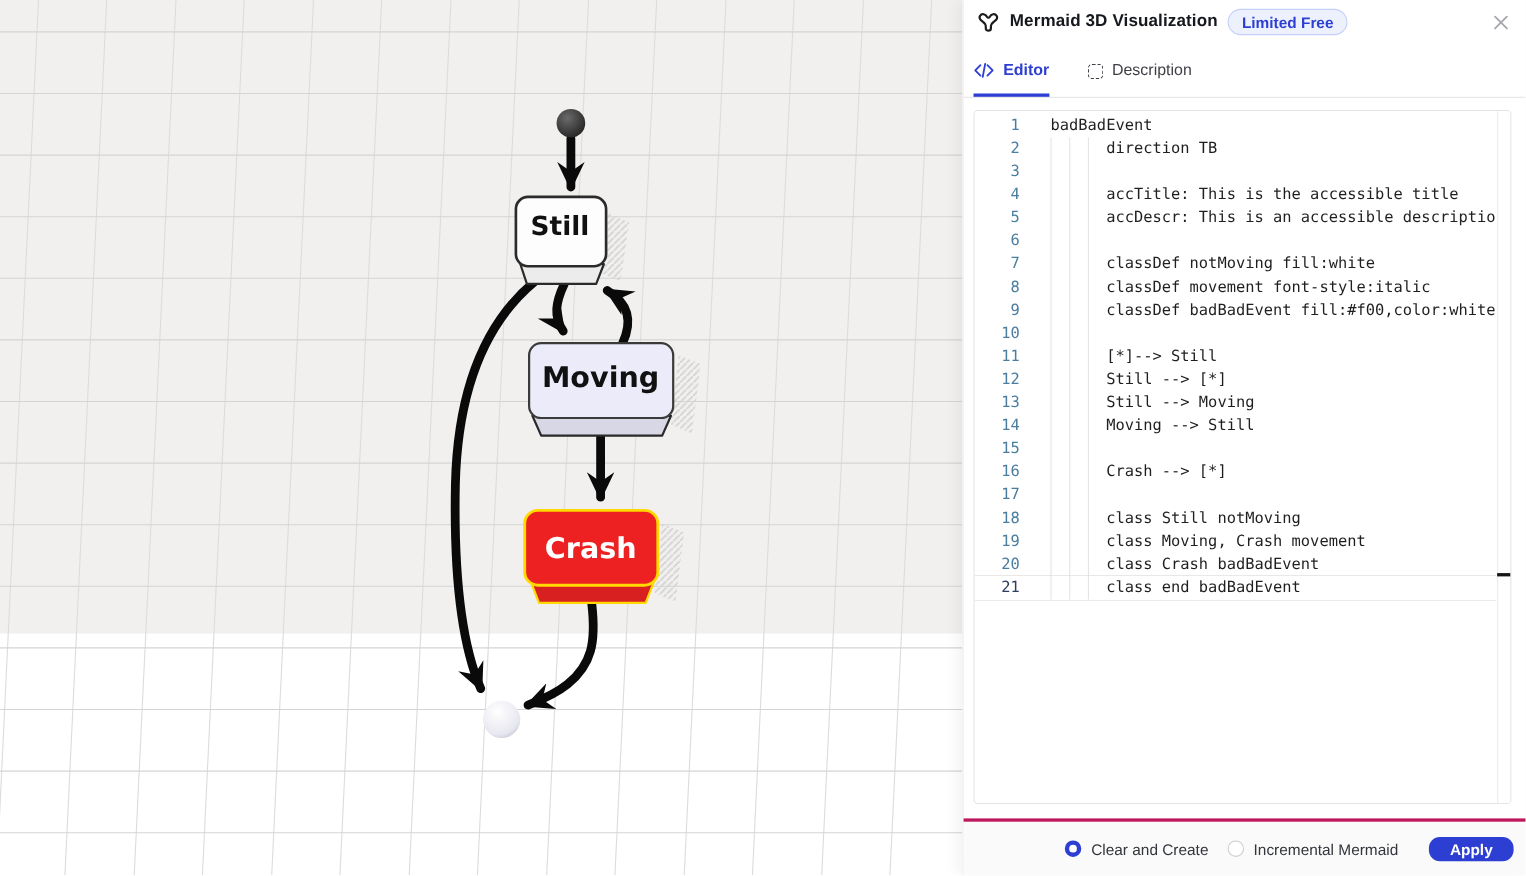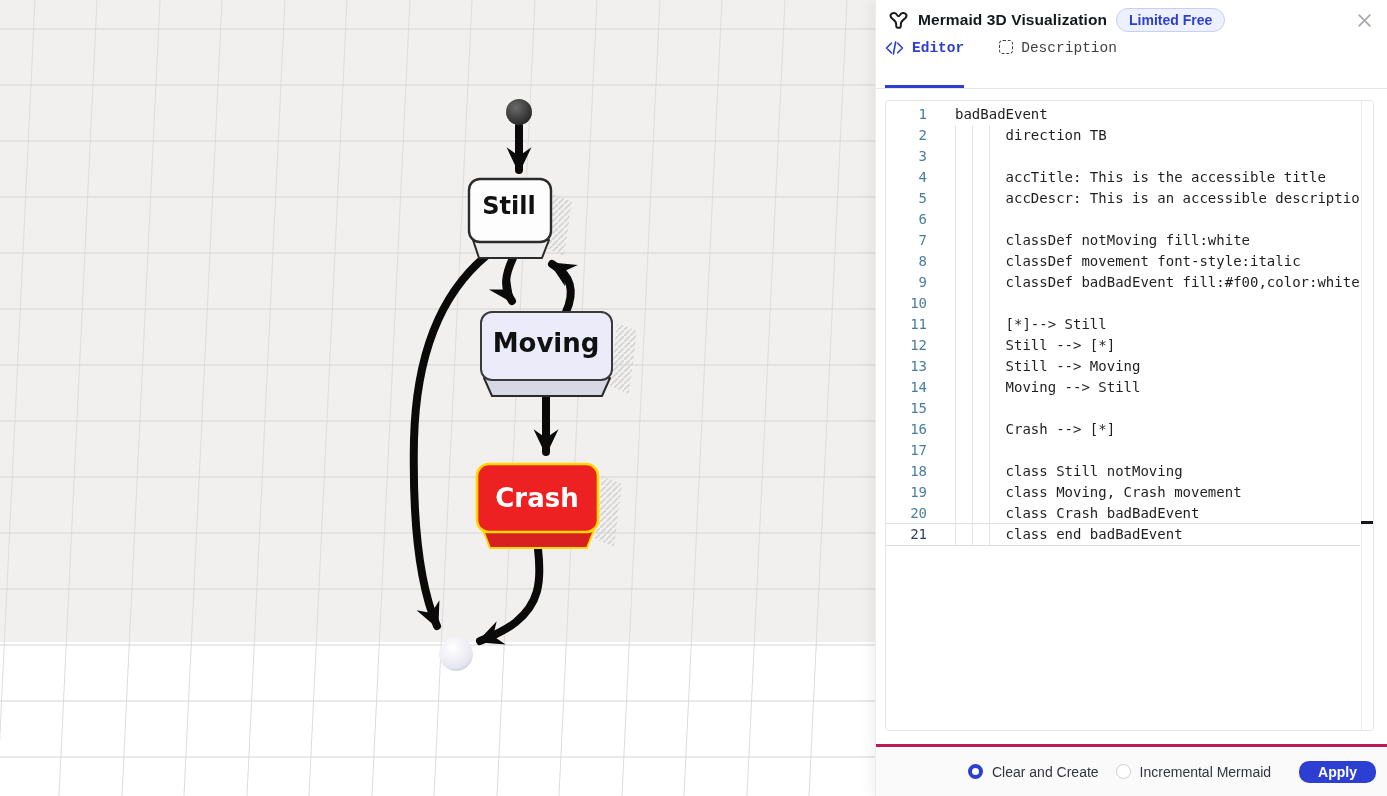--- a/index.html
+++ b/index.html
@@ -1,38 +1,38 @@
 <!DOCTYPE html>
 <html><head>
 <meta charset="utf-8">
 <style>
   * { margin:0; padding:0; box-sizing:border-box; }
   html,body { width:1387px; height:796px; overflow:hidden; background:#fff;
     font-family:"Liberation Sans", sans-serif; }
   .app { width:1387px; height:796px; display:flex; position:relative; }
 
   
-  .canvas3d { width:875px; height:642px; background:#f1f0ee; position:relative; flex:none; }
+  .canvas3d { width:875px; height:576px; background:#f1f0ee; position:relative; flex:none; }
   .canvas3d svg { display:block; }
 
   
   .panel { width:512px; height:796px; background:#ffffff; position:relative; flex:none;
     box-shadow:-5px 0 12px rgba(0,0,0,.05); border-left:1px solid #ececec; }
 
   .hdr { height:40px; display:flex; align-items:center; padding:0 12px; gap:9px;text-align:right; }
   .hdr-title { font-size:15.5px; font-weight:700; color:#15181d; letter-spacing:.1px; }
   .badge { font-size:14px; font-weight:700; color:#2d3fd3; background:#edf1fe;
     border:1px solid #c4cffa; border-radius:999px; padding:3px 12px; line-height:1.2; }
   .close-btn { margin-left:auto; width:22px; height:22px; display:flex; align-items:center;
     justify-content:center; cursor:pointer; }
 
   .tabbar { height:49px; display:flex; align-items:stretch; padding:0 9px; gap:35px;
     border-bottom:1px solid #e6e6e9; }
-  .tab { display:flex; align-items:flex-start; gap:8px; font-size:14.5px; font-weight:500;
-    color:#3f3f46; cursor:pointer; border-bottom:3px solid transparent; padding-bottom:13px;font-family:Liberation Mono, monospace; }
+  .tab { display:flex; align-items:flex-end; gap:8px; font-size:14.5px; font-weight:500;
+    color:#3f3f46; cursor:pointer; border-bottom:3px solid transparent; padding-bottom:13px; }
   .tab.active { color:#2d3fd3; border-bottom-color:#2d3fd3; font-weight:600; }
   .dash-sq { width:14px; height:14px; border:1.7px dashed #3f3f46; border-radius:4px; }
 
   
   .editor { position:absolute; top:100px; left:9px; right:13px; bottom:65px;
     border:1px solid #e4e4e7; border-radius:4px; background:#fff; overflow:hidden;
     font-family:"DejaVu Sans Mono", monospace; font-size:14px; line-height:21px; color:#1f1f1f; }
   .code-lines { position:absolute; inset:3px 13px 0 0; overflow:hidden; }
   .cl { display:flex; height:21px; position:relative; }
   .cl.al { box-shadow:0 1px 0 #dedede, 0 -1px 0 #dedede;align-items:flex-end; }

